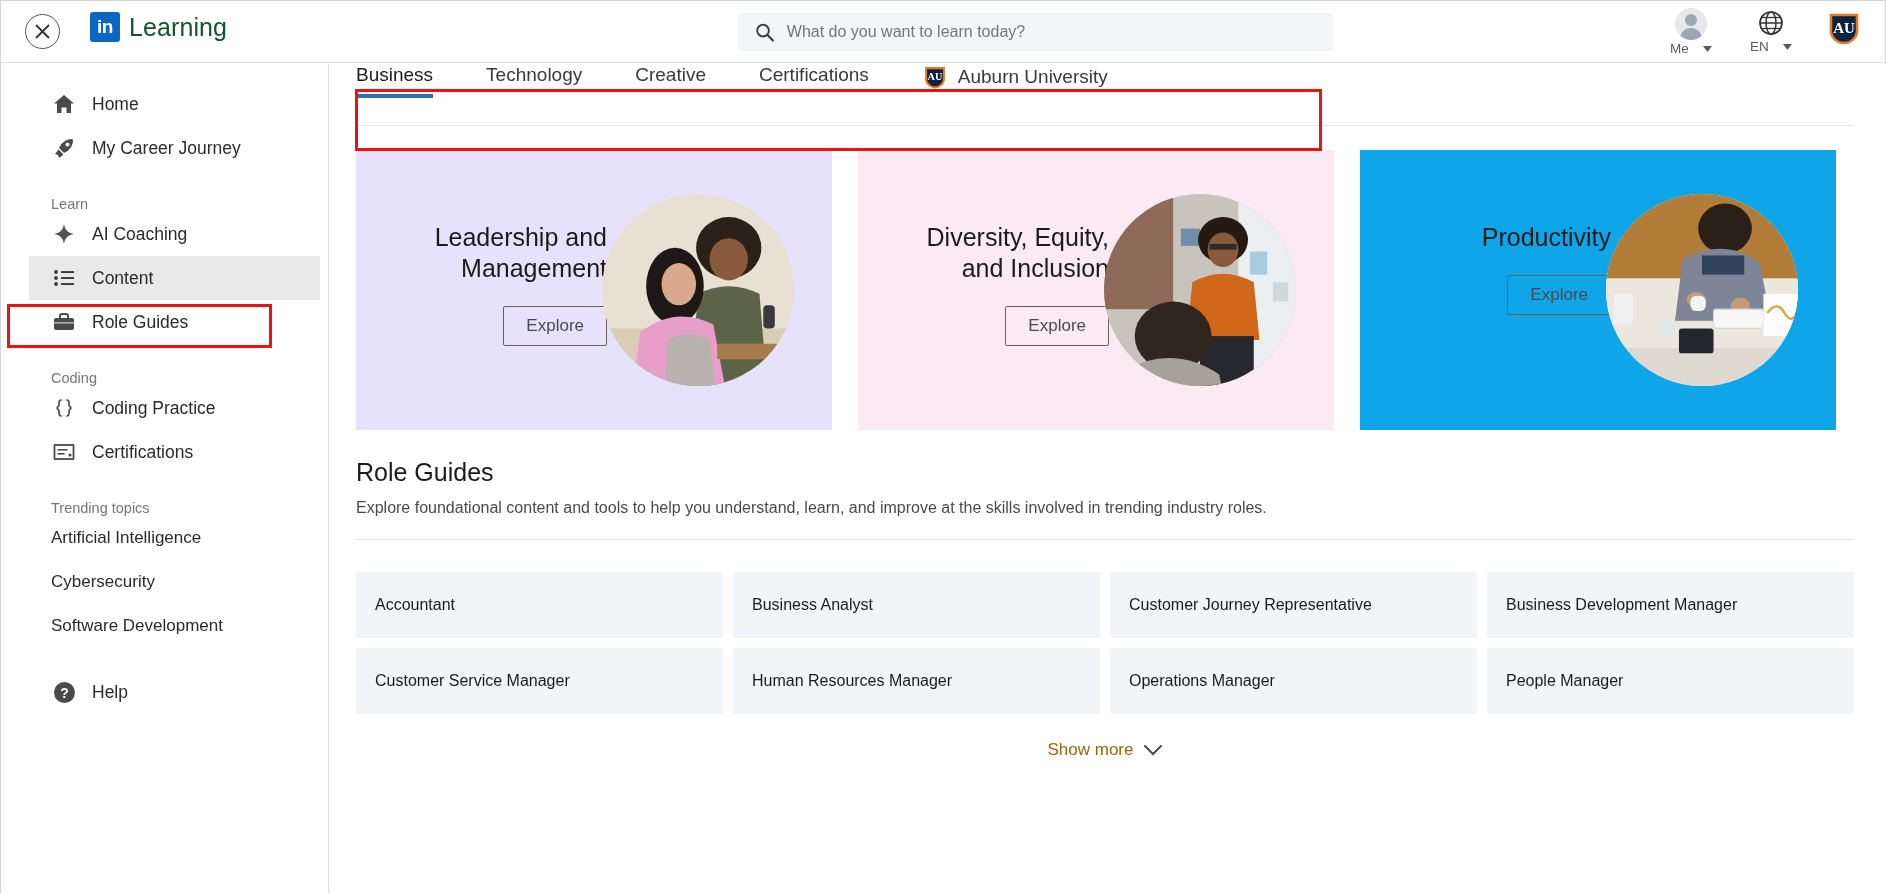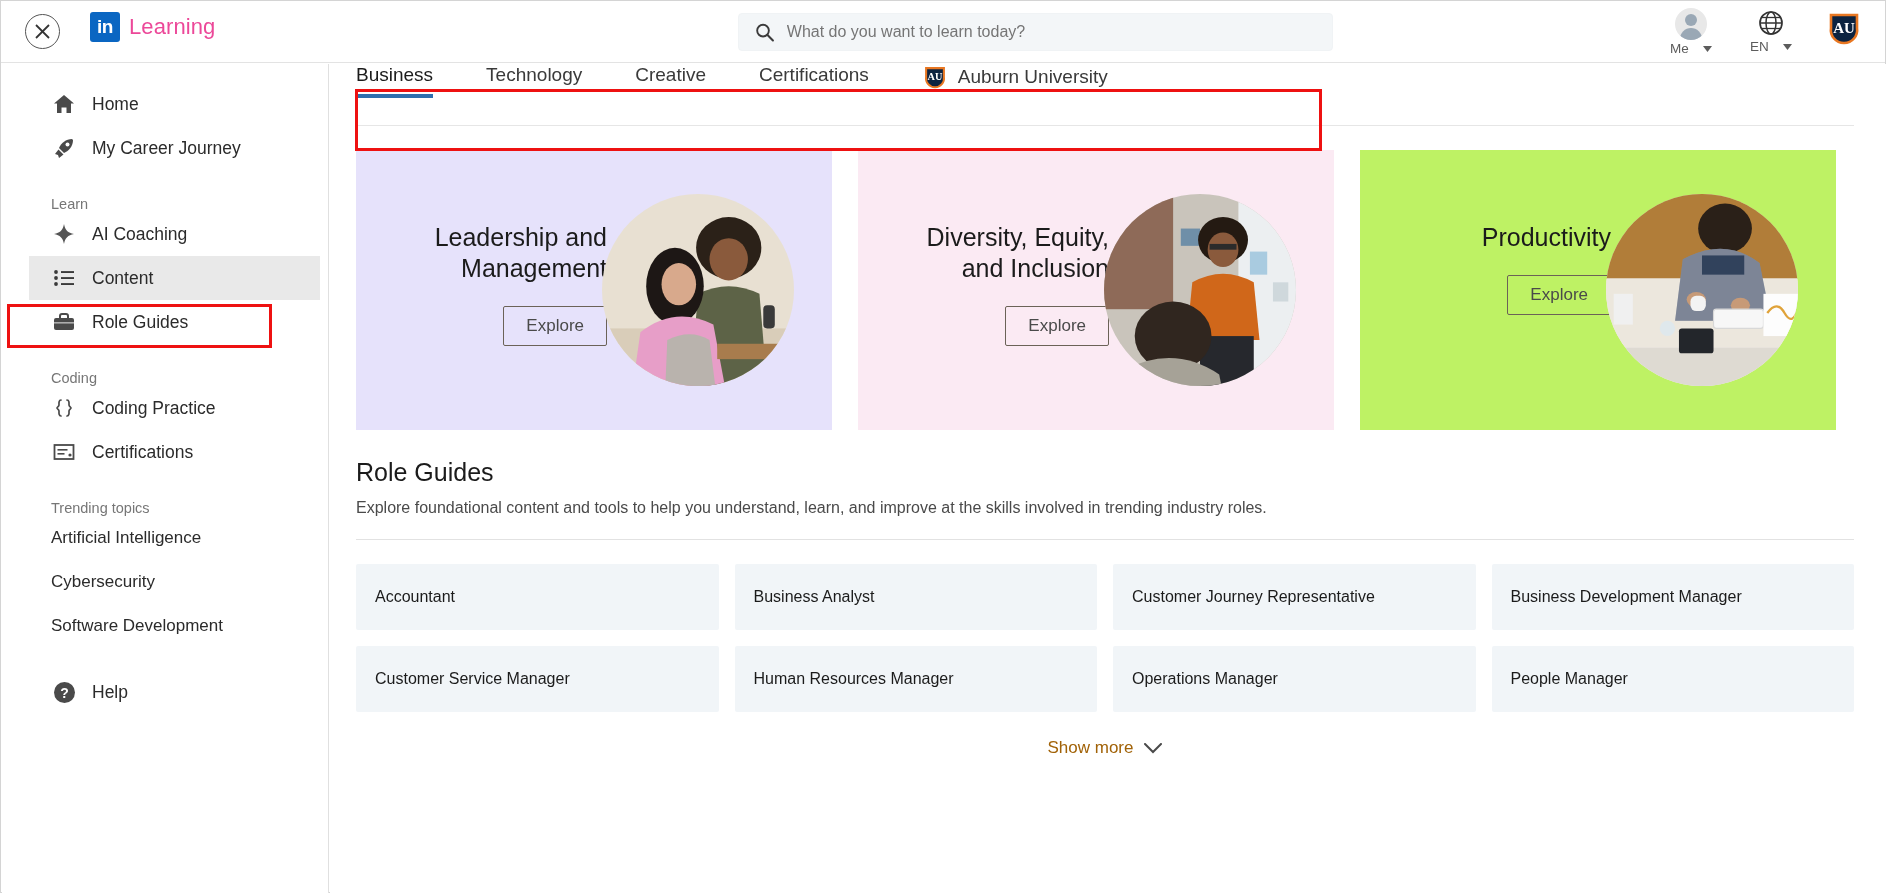--- a/index.html
+++ b/index.html
@@ -35,21 +35,21 @@
   .brand {
     position: absolute; left: 89px; top: 11px;
     display: flex; align-items: center; gap: 9px;
   }
   .in-logo {
     width: 30px; height: 30px; background: #0a66c2; border-radius: 3px;
     color: #fff; font-weight: bold; font-size: 19px;
     display: flex; align-items: center; justify-content: center;
     letter-spacing: -0.5px; font-family: "Liberation Sans", sans-serif;
   }
-  .brand-title { font-size: 22px; color: #ec4899; font-weight: 400; letter-spacing: .1px; }
+  .brand-title { font-size: 25px; color: #14532d; font-weight: 400; letter-spacing: .1px; }
 
   .search-box {
     position: absolute; left: 737px; top: 12px;
     width: 595px; height: 38px;
     background: #f3f6f8; border-radius: 4px;
     display: flex; align-items: center; gap: 12px;
     padding: 0 16px;
     border: 1px solid #f0f3f5;
   }
   .search-input {
@@ -167,21 +167,21 @@
   }
   .ph { width: 100%; height: 100%; display: block; }
 
   
   .rg-wrap { margin: 28px 0 0 26px; width: 1498px; }
   .rg-title { font-size: 25px; color: #1b1b1b; }
   .rg-desc { font-size: 16px; color: #4a4a4a; margin-top: 12px; }
   .rg-rule { height: 1px; background: #e2e2e2; margin-top: 22px; }
   .rg-grid {
     display: grid; grid-template-columns: repeat(4, 1fr);
-    gap: 16px; margin-top: 24px;
+    gap: 10px; margin-top: 32px;
   }
   .rg-tile {
     height: 66px; background: #f1f5f8; border-radius: 2px;
     display: flex; align-items: center; padding-left: 19px;
     font-size: 16px; color: #1b1b1b; cursor: pointer;
   }
   .show-more {
     display: flex; align-items: center; justify-content: center;
     gap: 11px; margin-top: 26px; font-size: 17px; color: #a16207;
     cursor: pointer;
@@ -423,21 +423,21 @@
             <ellipse cx="62" cy="29" rx="8" ry="9" fill="#8a5a3c"></ellipse>
             <rect x="55" y="26" width="14" height="3" fill="#2b2b2b"></rect>
             <path d="M46 46 q16 -9 32 0 l3 30 h-38 z" fill="#d0671a"></path>
             <rect x="50" y="74" width="28" height="26" fill="#26282d"></rect>
             <ellipse cx="36" cy="74" rx="20" ry="18" fill="#30261f"></ellipse>
             <path d="M10 92 q26 -14 50 2 l2 10 h-56 z" fill="#a6a297"></path>
           </svg>
         </div>
       </div>
 
-      <div class="card" style="background:#bef264">
+      <div class="card" style="background:#0ea5e9">
         <div class="card-text">
           <div class="card-title">Productivity</div>
           <div class="explore-btn">Explore</div>
         </div>
         <div class="card-photo">
           <svg class="ph" viewBox="0 0 100 100" preserveAspectRatio="xMidYMid slice">
             <rect width="100" height="100" fill="#f2f0ec"></rect>
             <rect x="0" y="0" width="100" height="44" fill="#b5823f"></rect>
             <rect x="0" y="0" width="100" height="44" fill="#a9762f" opacity=".35"></rect>
             <rect x="0" y="44" width="100" height="36" fill="#ece7dd"></rect>

